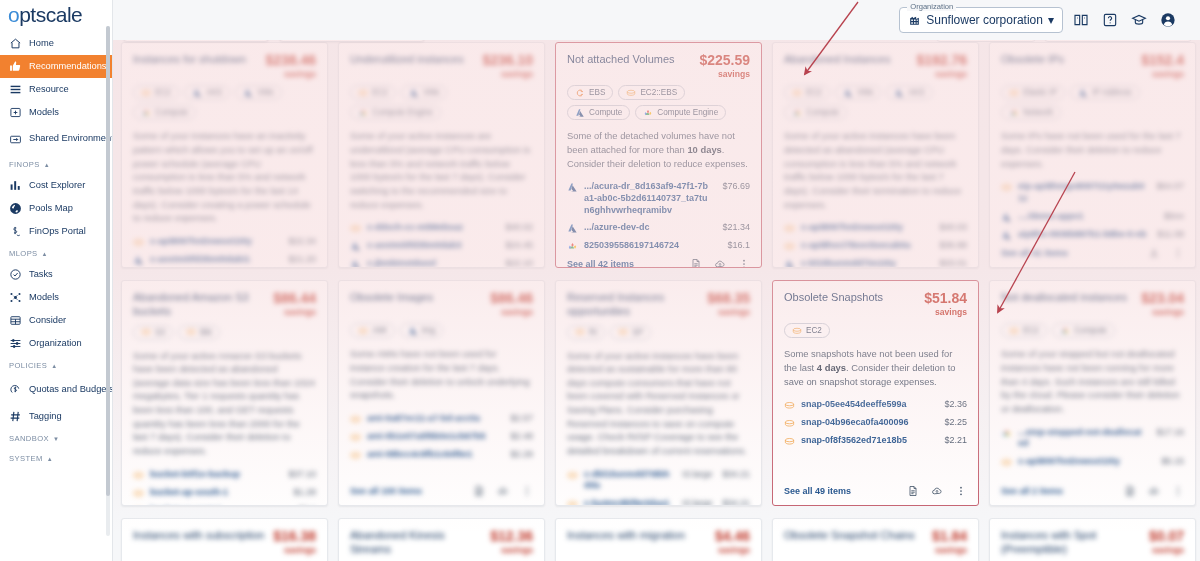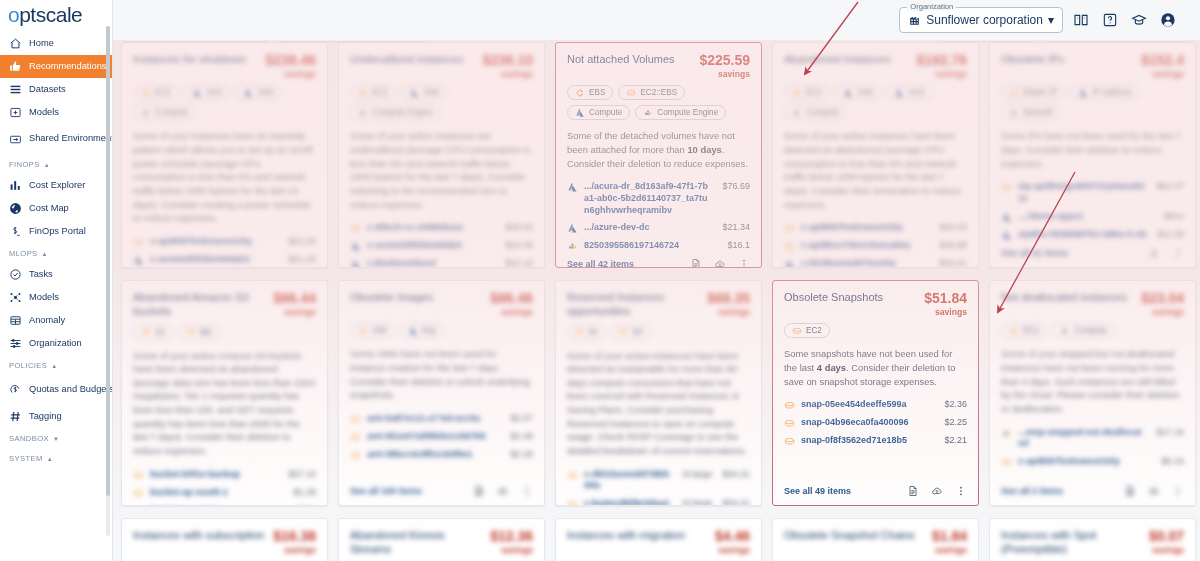--- a/index.html
+++ b/index.html
@@ -162,21 +162,21 @@
           <span class="nav-label">Recommendations</span>
         </div>
         <div class="nav-item">
           <span class="ic">
             <svg viewBox="0 0 24 24" fill="currentColor">
               <rect x="3" y="5" width="18" height="2.6"></rect>
               <rect x="3" y="10.7" width="18" height="2.6"></rect>
               <rect x="3" y="16.4" width="18" height="2.6"></rect>
             </svg>
           </span>
-          <span class="nav-label">Datasets</span>
+          <span class="nav-label">Resource</span>
         </div>
         <div class="nav-item">
           <span class="ic">
             <svg viewBox="0 0 24 24" fill="none" stroke="currentColor" stroke-width="1.7">
               <rect x="3.5" y="4.5" width="17" height="15" rx="1.6"></rect>
               <path d="M12 8.6v6.8M8.6 12h6.8"></path>
             </svg>
           </span>
           <span class="nav-label">Models</span>
         </div>
@@ -202,21 +202,21 @@
             </svg>
           </span>
           <span class="nav-label">Cost Explorer</span>
         </div>
         <div class="nav-item">
           <span class="ic">
             <svg viewBox="0 0 24 24" fill="currentColor">
               <path d="M12 2a10 10 0 100 20 10 10 0 000-20zm-1 3.2v2.3l-2 1.6.4 2.4-2.6.6-1.6-1.8A8 8 0 0111 5.2zm5.6 11.5l-1.5 2.4-2.5.4-.5-2.5 2-1.7 2.5.5z"></path>
             </svg>
           </span>
-          <span class="nav-label">Cost Map</span>
+          <span class="nav-label">Pools Map</span>
         </div>
         <div class="nav-item">
           <span class="ic">
             <svg viewBox="0 0 24 24" fill="none" stroke="currentColor" stroke-width="1.7">
               <path d="M13.5 5.5c-2.6-1-5 .4-4.6 2.3.5 2.3 5 1.9 5.3 4.3.3 2.1-2.4 3.4-5 2.3"></path>
               <path d="M11.3 3.6v13.2"></path>
               <path d="M14.5 18.2c1.8 1.6 3.6 1.9 5.4.4"></path>
             </svg>
           </span>
           <span class="nav-label">FinOps Portal</span>
@@ -247,21 +247,21 @@
           </span>
           <span class="nav-label">Models</span>
         </div>
         <div class="nav-item">
           <span class="ic">
             <svg viewBox="0 0 24 24" fill="none" stroke="currentColor" stroke-width="1.7">
               <rect x="3.5" y="5" width="17" height="14" rx="1.4"></rect>
               <path d="M3.5 9.6h17M12 9.6V19M3.5 14.3h17"></path>
             </svg>
           </span>
-          <span class="nav-label">Anomaly</span>
+          <span class="nav-label">Consider</span>
         </div>
         <div class="nav-item">
           <span class="ic">
             <svg viewBox="0 0 24 24" fill="none" stroke="currentColor" stroke-width="1.8">
               <path d="M3 6.5h18M3 12h18M3 17.5h18"></path>
               <circle cx="8" cy="6.5" r="1.9" fill="currentColor"></circle>
               <circle cx="15" cy="12" r="1.9" fill="currentColor"></circle>
               <circle cx="9.5" cy="17.5" r="1.9" fill="currentColor"></circle>
             </svg>
           </span>

